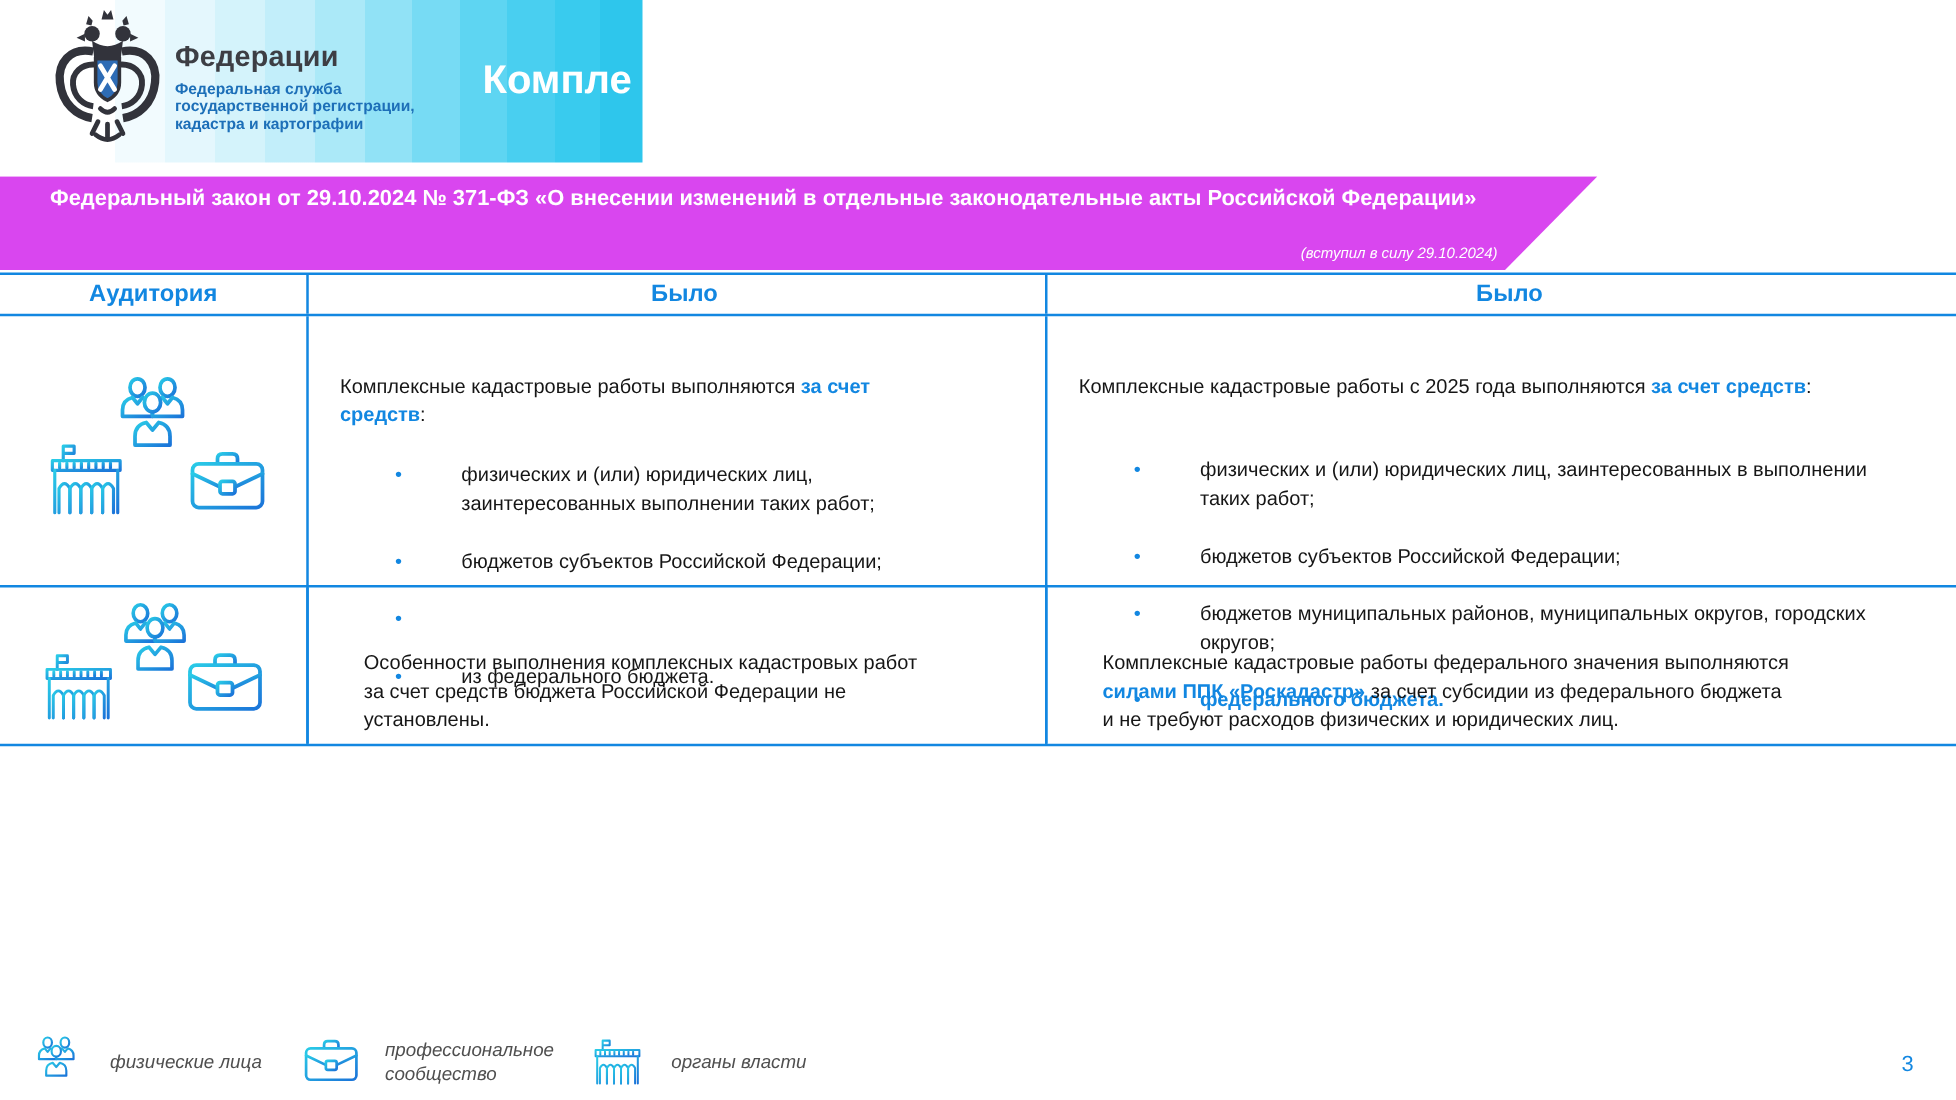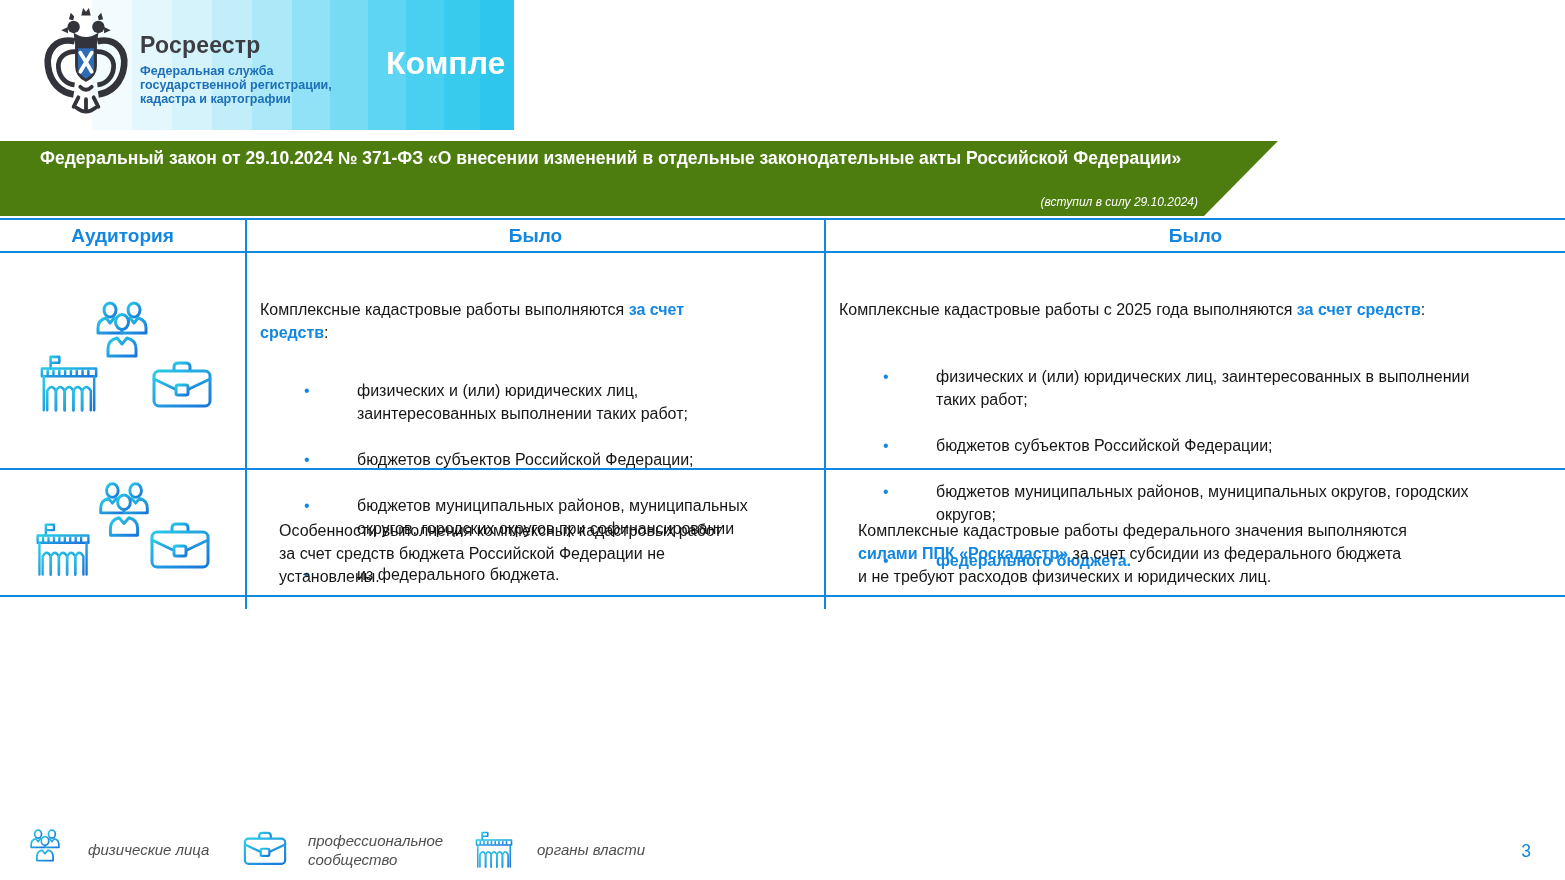--- a/index.html
+++ b/index.html
@@ -23,41 +23,41 @@
       #2ec6ec 480px,#2ec6ec 514px);}
   .emblem{position:absolute;left:42px;top:7px;}
   .brandtext{position:absolute;left:140px;top:32px;}
   .brandname{font-size:23px;font-weight:bold;color:#3d3e44;letter-spacing:.2px;}
   .brandsub{margin-top:5px;font-size:12.5px;font-weight:bold;color:#1d6fb8;
             line-height:14px;white-space:pre-line;}
   .striptitle{position:absolute;left:386px;top:45px;font-size:32px;font-weight:bold;
               color:#fff;white-space:nowrap;}
 
   
-  .banner{position:absolute;left:0;top:141px;width:1278px;height:75px;background:#4d7c0f;
+  .banner{position:absolute;left:0;top:141px;width:1278px;height:75px;background:#d946ef;
           clip-path:polygon(0 0,100% 0,calc(100% - 74px) 100%,0 100%);}
   .banner-title{position:absolute;left:40px;top:7px;width:1400px;
                 font-size:17.5px;font-weight:bold;color:#fff;}
   .banner-note{position:absolute;right:80px;bottom:7px;font-size:12px;
                font-style:italic;color:#fff;}
 
   
   .tbl{position:absolute;left:0;top:218px;width:1565px;}
-  .trow{display:grid;grid-template-columns:247px 579px 1fr;}
+  .trow{display:grid;grid-template-columns:247px 579px 1fr;gap:12px;}
   .thead{border-top:2.5px solid #1287e1;border-bottom:2.5px solid #1287e1;}
   .r1{border-bottom:2.5px solid #1287e1;height:215px;}
   .r2{border-bottom:2.5px solid #1287e1;height:125px;}
   .c1,.c2{border-right:2.5px solid #1287e1;}
   .th{display:flex;align-items:center;justify-content:center;height:31px;
       font-size:19px;font-weight:bold;color:#1287e1;}
   .cell{padding:22px 12px 0 13px;font-size:16px;line-height:23px;}
   .r2 .cell{padding-top:26px;padding-left:32px;}
   .pre{white-space:pre-line;}
   .hl{color:#1287e1;font-weight:bold;}
-  .intro{margin-bottom:12px;}
+  .intro{margin-bottom:2px;}
   .intro-gap{margin-bottom:21px;}
   .bullet{display:flex;}
   .bullet .dot{flex:0 0 53px;padding-left:44px;color:#1287e1;}
   .iconscell{position:relative;padding:0;}
   .ic{position:absolute;}
 
   
   .legend-label{position:absolute;font-size:15px;font-style:italic;color:#4f4f4f;
                 line-height:19px;white-space:pre-line;}
   .pagenum{position:absolute;right:34px;top:841px;font-size:17.5px;color:#1287e1;}
@@ -131,21 +131,21 @@
   </symbol>
 </svg>
 
 <div class="slide">
 
   <div class="strip">
     <svg class="emblem" width="88" height="116">
         <use href="#i-eagle"></use>
       </svg>
     <div class="brandtext">
-      <div class="brandname">Росреестр</div>
+      <div class="brandname">Федерации</div>
       <div class="brandsub">Федеральная служба
 государственной регистрации,
 кадастра и картографии</div>
     </div>
     <div class="striptitle">Компле</div>
   </div>
 
   <div class="banner">
     <div class="banner-title">Федеральный закон от 29.10.2024 № 371-ФЗ «О внесении изменений в отдельные законодательные акты Российской Федерации»</div>
     <div class="banner-note">(вступил в силу 29.10.2024)</div>
@@ -169,22 +169,21 @@
         <svg class="ic" style="left:150px;top:102px" width="64" height="58">
             <use href="#i-case"></use>
           </svg>
       </div>
       <div class="c2 cell pre">
         <div class="intro"><span>Комплексные кадастровые работы выполняются </span><span class="hl">за счет
 средств</span><span>:</span></div>
         <div class="bullet"><span class="dot">•</span><span>физических и (или) юридических лиц,
 заинтересованных выполнении таких работ;</span></div>
         <div class="bullet"><span class="dot">•</span><span>бюджетов субъектов Российской Федерации;</span></div>
-        <div class="bullet"><span class="dot">•</span><span>бюджетов муниципальных районов, муниципальных
-округов, городских округов при софинансировании</span></div>
+        <div class="bullet"><span class="dot">•</span></div>
         <div class="bullet"><span class="dot">•</span><span>из федерального бюджета.</span></div>
       </div>
       <div class="c3 cell pre">
         <div class="intro intro-gap"><span>Комплексные кадастровые работы с 2025 года выполняются </span><span class="hl">за счет средств</span><span>:</span></div>
         <div class="bullet"><span class="dot">•</span><span>физических и (или) юридических лиц, заинтересованных в выполнении
 таких работ;</span></div>
         <div class="bullet"><span class="dot">•</span><span>бюджетов субъектов Российской Федерации;</span></div>
         <div class="bullet"><span class="dot">•</span><span>бюджетов муниципальных районов, муниципальных округов, городских
 округов;</span></div>
         <div class="bullet"><span class="dot">•</span><span class="hl">федерального бюджета.</span></div>

